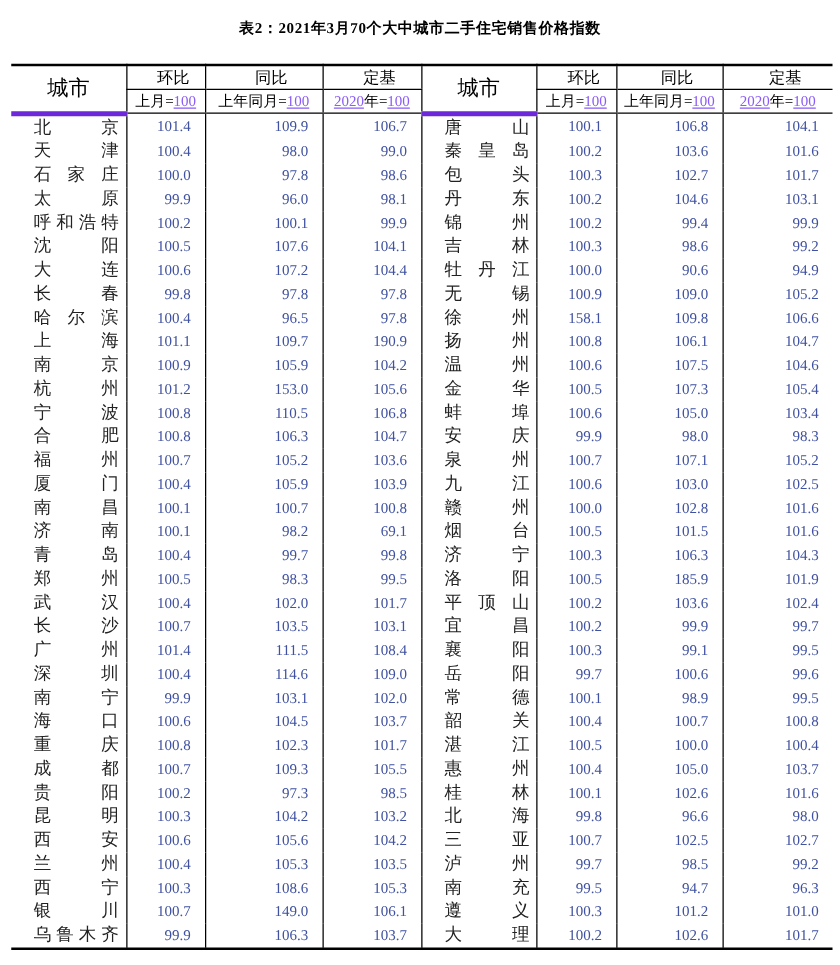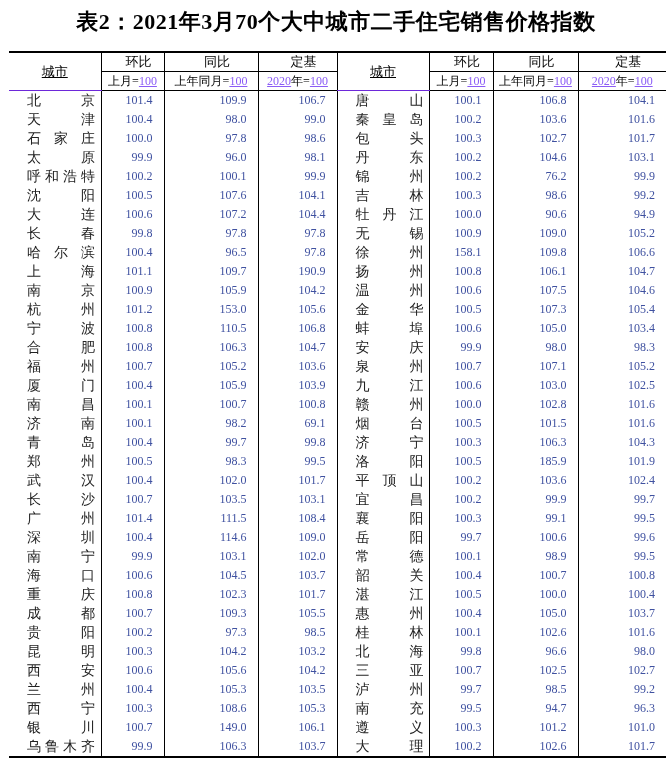--- a/index.html
+++ b/index.html
@@ -8,21 +8,21 @@
     width: 672px;
     height: 772px;
     font-family: "Liberation Serif", "DejaVu Serif", serif;
     color: #111;
     overflow: hidden;
   }
   .page { width: 672px; height: 772px; background: #fff; }
   .doc-title {
     text-align: center;
     font-weight: bold;
-    font-size: 22px;
+    font-size: 12px;
     line-height: 22px;
     margin: 11px 0 0 0;
     color: #000;
     letter-spacing: 0.5px;
   }
   table.index-table {
     border-collapse: collapse;
     table-layout: fixed;
     width: 657px;
     margin: 18px 6px 0 9px;
@@ -35,21 +35,21 @@
     overflow: hidden;
     white-space: nowrap;
   }
   
   .index-table th:not(.no-left), .index-table td:not(:first-child) {
     border-left: 1px solid #000;
   }
   
   .index-table thead th { height: 19px; font-size: 13px; color: #000; text-align: center; }
   .index-table thead tr.hdr-top th.metric { border-bottom: 1px solid #000; padding-left: 12px; }
-  .index-table thead th.city-hd { border-bottom: 1px solid #6d28d9; font-size: 13px; text-decoration: underline; }
+  .index-table thead th.city-hd { border-bottom: 4px solid #6d28d9; font-size: 17px; }
   .index-table thead tr.hdr-sub th { border-bottom: 1px solid #000; font-size: 12px; }
   .hdr-num { color: #8b5cf6; text-decoration: underline; }
   
   .index-table tbody td { height: 19px; font-size: 12px; }
   .index-table tbody td.num {
     text-align: right;
     padding-right: 11px;
     color: #3f51a0;
     font-family: "Liberation Serif", "DejaVu Serif", serif;
   }
@@ -146,21 +146,21 @@
           <td class="num">104.6</td>
           <td class="num">103.1</td>
         </tr>
         <tr>
           <td class="city"><span class="city-inner">呼和浩特</span></td>
           <td class="num">100.2</td>
           <td class="num">100.1</td>
           <td class="num">99.9</td>
           <td class="city"><span class="city-inner">锦州</span></td>
           <td class="num">100.2</td>
-          <td class="num">76.2</td>
+          <td class="num">99.4</td>
           <td class="num">99.9</td>
         </tr>
         <tr>
           <td class="city"><span class="city-inner">沈阳</span></td>
           <td class="num">100.5</td>
           <td class="num">107.6</td>
           <td class="num">104.1</td>
           <td class="city"><span class="city-inner">吉林</span></td>
           <td class="num">100.3</td>
           <td class="num">98.6</td>

